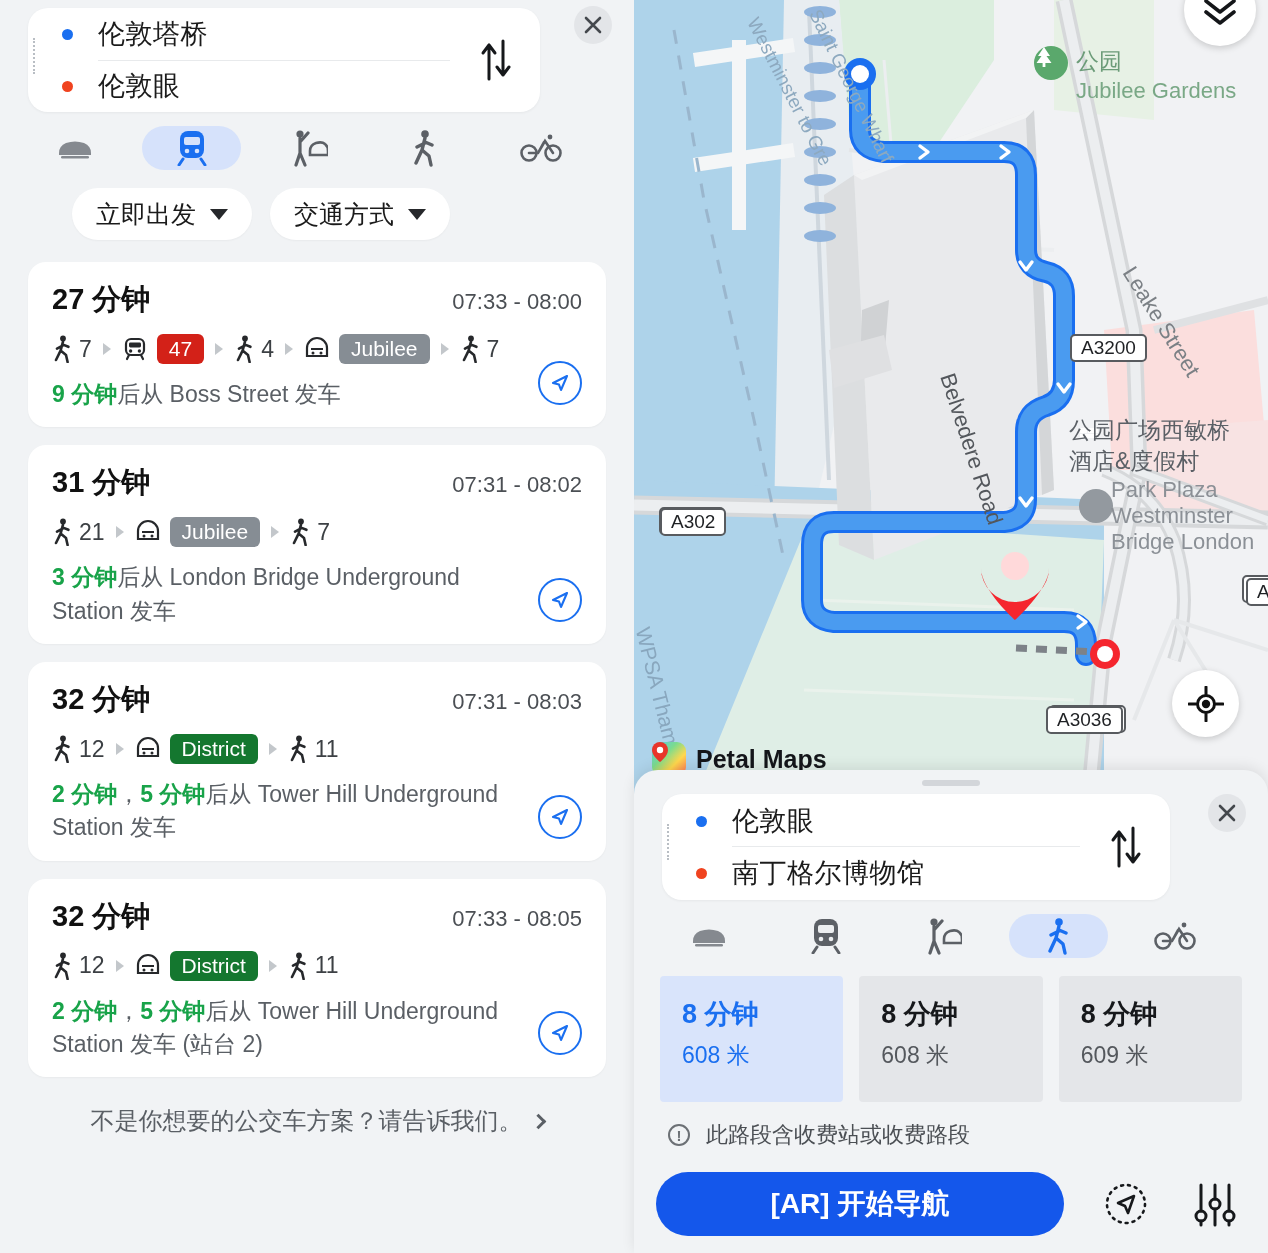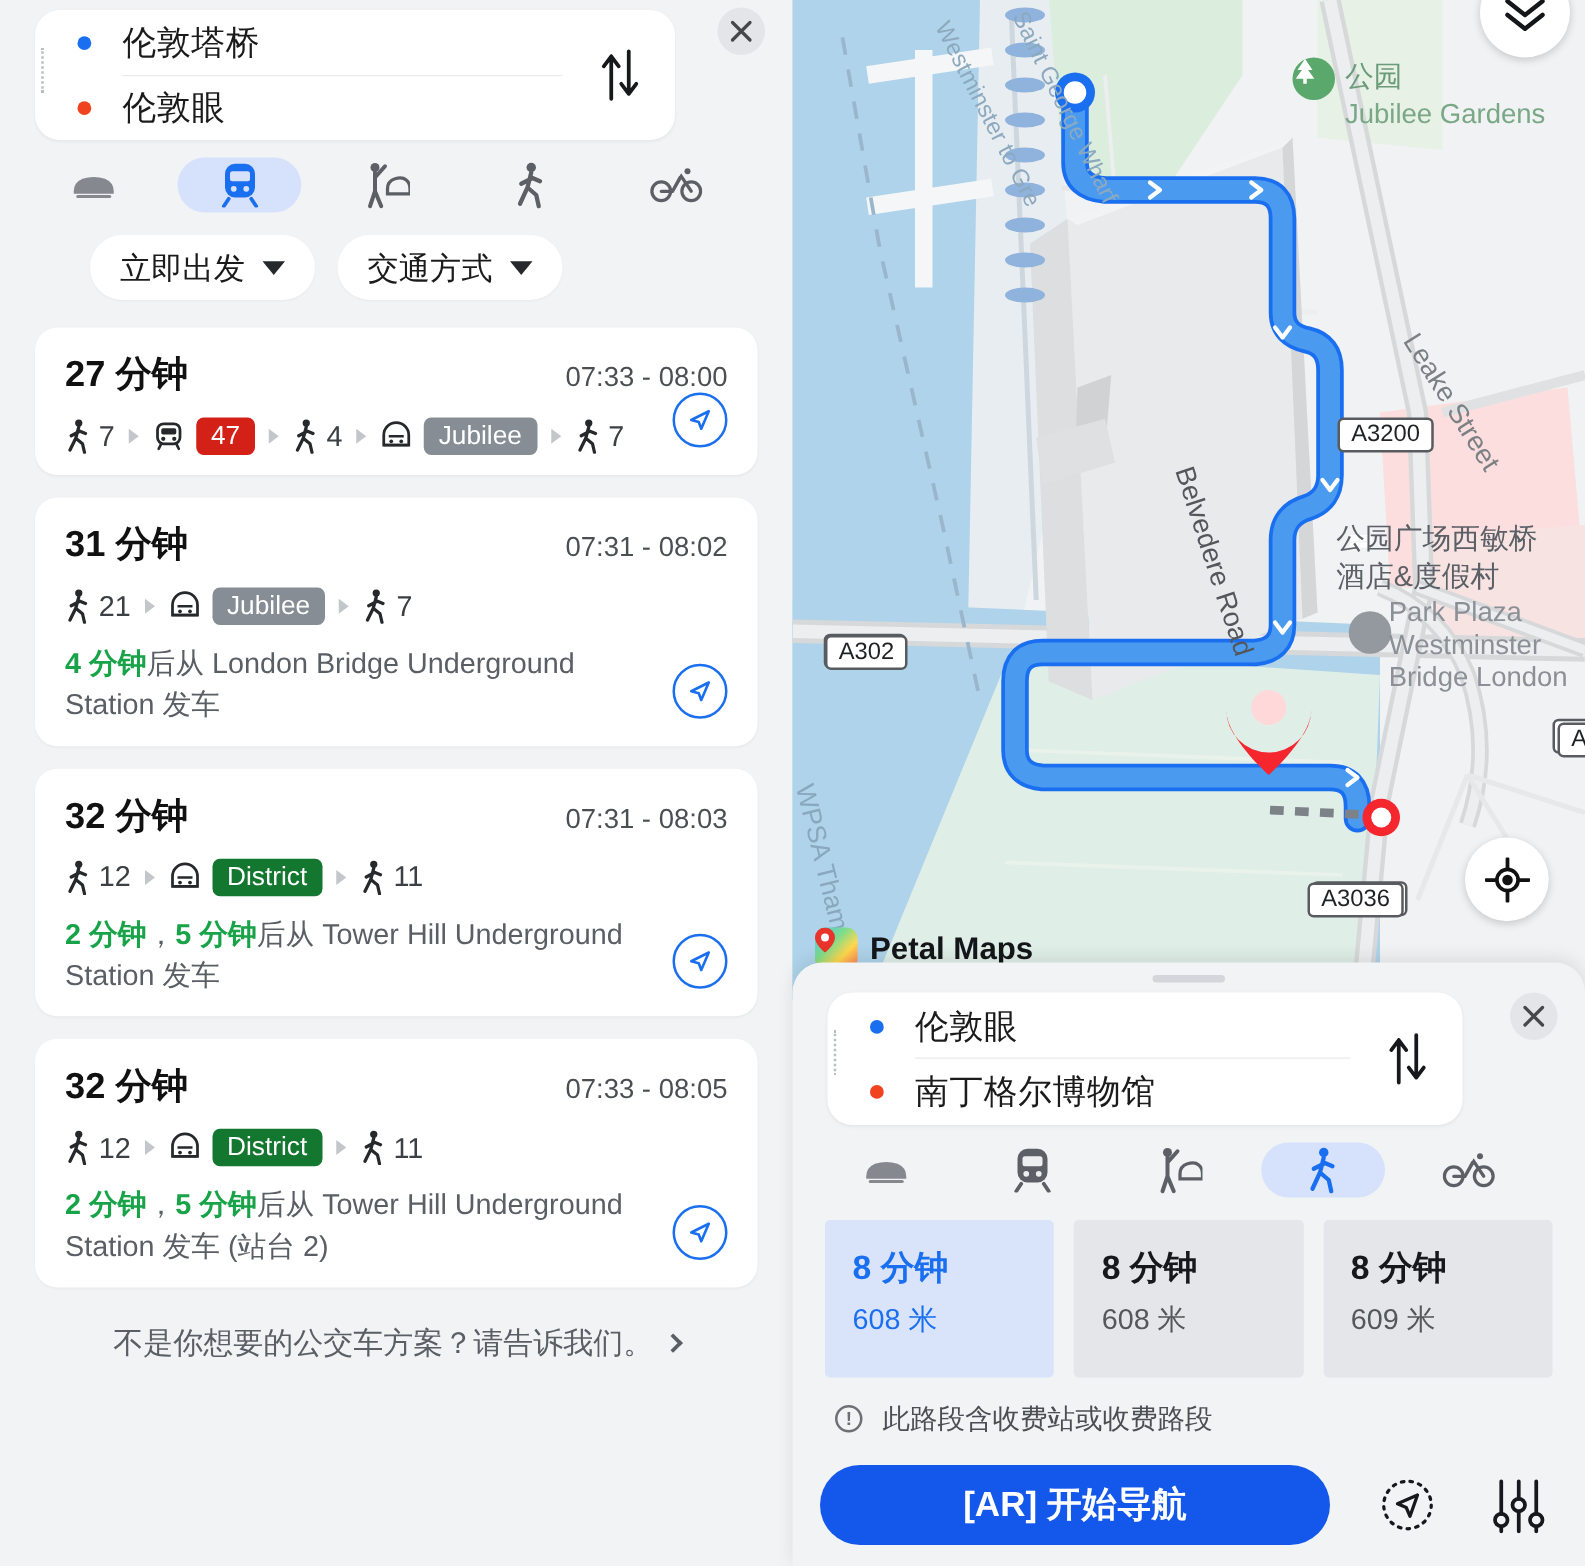--- a/index.html
+++ b/index.html
@@ -374,20 +374,21 @@
             </span>
             <span class="leg-sep"></span>
             <span class="leg">
               <svg width="20" height="28" viewBox="0 0 20 28">
                 <circle cx="11" cy="3.4" r="2.9" fill="#26282b"></circle>
                 <path d="M11 6.6 L8.6 15.6 L4 25 M8.6 15.6 L14 20 L15.6 27 M11 9.6 L16.4 11.8 M11 10.4 L5 13.6" stroke="#26282b" stroke-width="2.6" fill="none" stroke-linecap="round" stroke-linejoin="round"></path>
               </svg>
               <span class="leg-num">7</span>
             </span>
           </div>
+          <div class="route-note"><span class="hi">9 分钟</span><span>后从 Boss Street 发车</span></div>
           <div class="go-btn">
             <svg width="22" height="22" viewBox="0 0 22 22">
               <path d="M18 4 L4 11 L10 12.6 L12 18 Z" fill="none" stroke="#1a6ff0" stroke-width="2.1" stroke-linejoin="round"></path>
             </svg>
           </div>
         </div>
         <div class="route-card">
           <div class="route-head">
             <span class="route-dur">31 分钟</span>
             <span class="route-time">07:31 - 08:02</span>
@@ -413,21 +414,21 @@
             </span>
             <span class="leg-sep"></span>
             <span class="leg">
               <svg width="20" height="28" viewBox="0 0 20 28">
                 <circle cx="11" cy="3.4" r="2.9" fill="#26282b"></circle>
                 <path d="M11 6.6 L8.6 15.6 L4 25 M8.6 15.6 L14 20 L15.6 27 M11 9.6 L16.4 11.8 M11 10.4 L5 13.6" stroke="#26282b" stroke-width="2.6" fill="none" stroke-linecap="round" stroke-linejoin="round"></path>
               </svg>
               <span class="leg-num">7</span>
             </span>
           </div>
-          <div class="route-note"><span class="hi">4 分钟</span><span>后从 London Bridge Underground Station 发车</span></div>
+          <div class="route-note"><span class="hi">3 分钟</span><span>后从 London Bridge Underground Station 发车</span></div>
           <div class="go-btn">
             <svg width="22" height="22" viewBox="0 0 22 22">
               <path d="M18 4 L4 11 L10 12.6 L12 18 Z" fill="none" stroke="#1a6ff0" stroke-width="2.1" stroke-linejoin="round"></path>
             </svg>
           </div>
         </div>
         <div class="route-card">
           <div class="route-head">
             <span class="route-dur">32 分钟</span>
             <span class="route-time">07:31 - 08:03</span>

